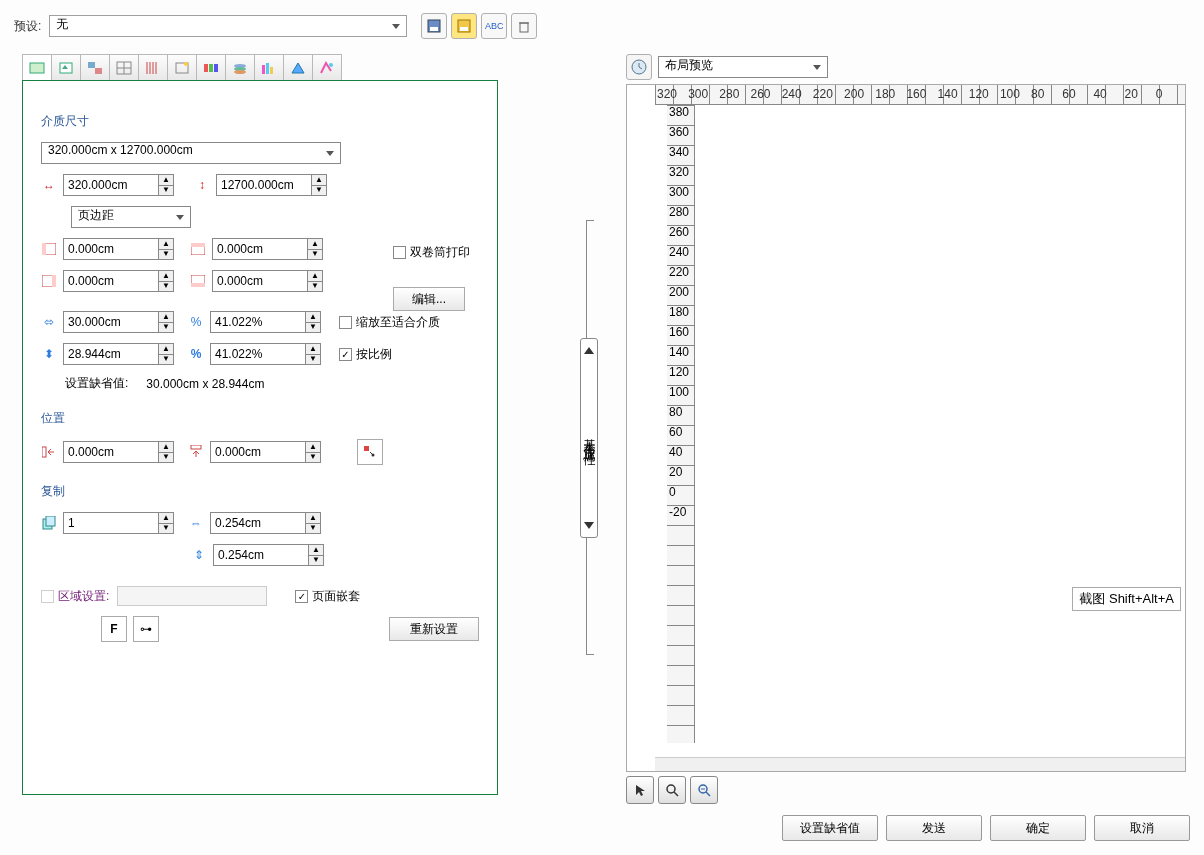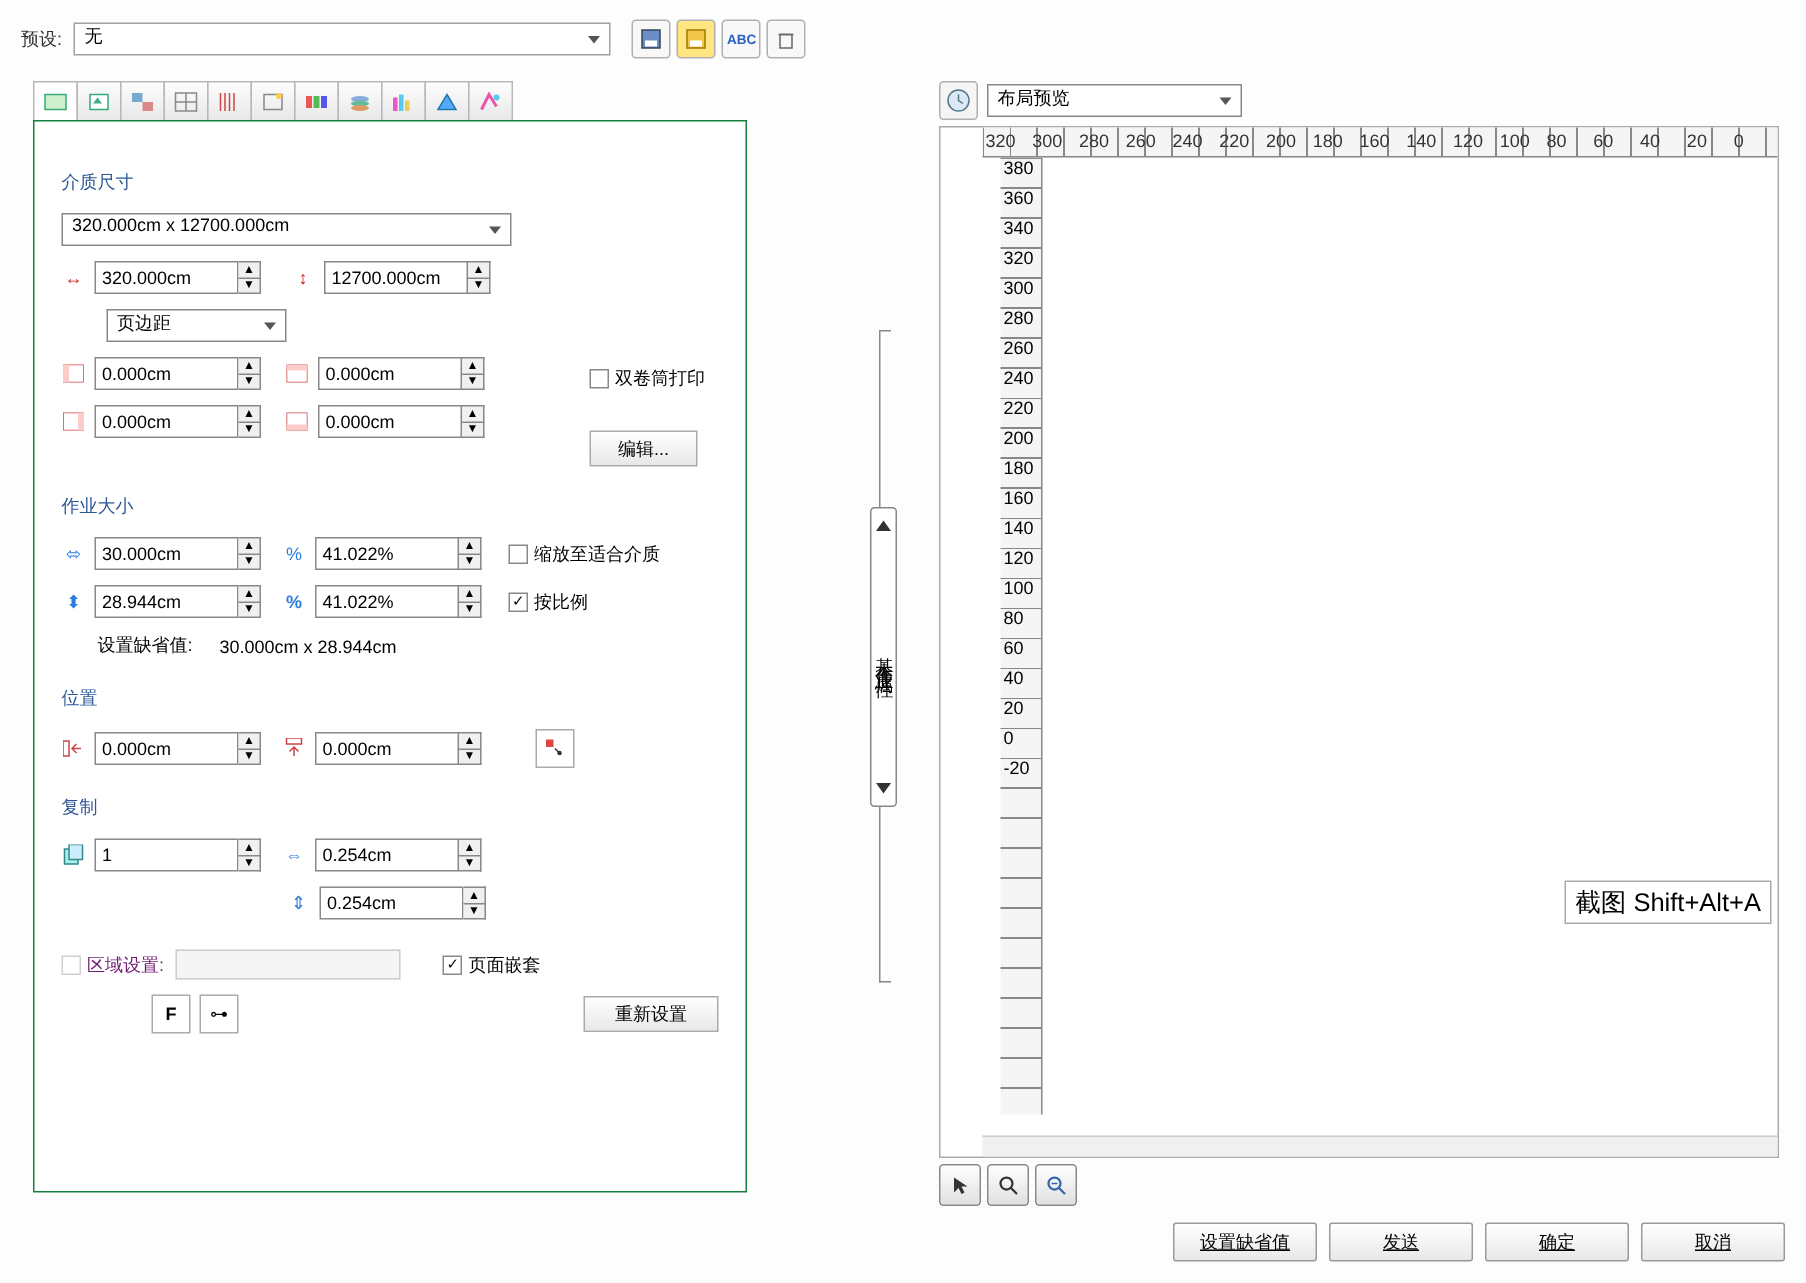--- a/index.html
+++ b/index.html
@@ -42,27 +42,27 @@
 .ruler-h .lbls span{width:36px;text-align:left;padding-left:2px;}
 .ruler-v{position:absolute;top:20px;left:0;bottom:28px;width:28px;border-right:1px solid #888;background:#f5f5f5;background-image:repeating-linear-gradient(to bottom,#888 0,#888 1px,transparent 1px,transparent 20px);margin-left:40px;}
 .ruler-v .lbls{position:absolute;top:0;left:2px;display:flex;flex-direction:column;font-size:9px;}
 .ruler-v .lbls span{height:20px;}
 .canvas{position:absolute;top:20px;left:28px;right:0;bottom:28px;background:#fff;overflow:hidden;}
 .artwork{position:absolute;top:20px;left:30px;right:30px;bottom:30px;opacity:0.82;display:flex;align-items:center;justify-content:center;}
 .bouquet{width:440px;height:440px;position:relative;}
 .flower{position:absolute;border-radius:50%;}
 .leaf{position:absolute;border-radius:50% 5% 50% 5%;background:#7a8b5c;}
 .watermark{position:absolute;bottom:110px;left:60px;right:40px;font-size:52px;font-weight:700;font-style:italic;color:#8a8a8a;opacity:0.75;letter-spacing:-2px;font-family:Arial,sans-serif;}
-.tooltip-box{position:absolute;top:502px;right:4px;background:#fff;border:1px solid #aaa;padding:2px 6px;font-size:17px;}
+.tooltip-box{position:absolute;top:502px;right:4px;background:#fff;border:1px solid #aaa;padding:2px 6px;font-size:13px;}
 .canvas-border{position:absolute;left:30px;right:4px;bottom:30px;height:6px;background:repeating-linear-gradient(90deg,#333 0,#333 4px,#fff 4px,#fff 8px);}
 .scroll-h{position:absolute;bottom:0;left:28px;right:0;height:14px;background:#f0f0f0;border-top:1px solid #ccc;}
 .preview-tools{position:absolute;top:776px;left:626px;display:flex;gap:4px;}
 .pt-btn{width:28px;height:28px;border:1px solid #888;background:linear-gradient(#fff,#e0e0e0);border-radius:3px;display:flex;align-items:center;justify-content:center;font-size:14px;}
 .bottom-btns{position:absolute;bottom:14px;right:14px;display:flex;gap:8px;}
-.main-btn{width:96px;height:26px;border:1px solid #999;background:linear-gradient(#fff,#e8e8e8);display:flex;align-items:center;justify-content:center;border-radius:2px;text-decoration:underline;}
+.main-btn{width:96px;height:26px;border:1px solid #999;background:linear-gradient(#fff,#e8e8e8);display:flex;align-items:center;justify-content:center;border-radius:2px;}
 .red-arr{color:#d02020;font-weight:bold;}
 </style>
 </head>
 <body>
 
 <div class="top-bar">
   <label>预设:</label>
   <div class="preset-select"><span>无</span></div>
   <div class="top-icons">
     <div class="ti-btn">
@@ -71,21 +71,21 @@
           <rect x="4" y="9" width="8" height="4" fill="#fff"></rect>
         </svg>
       </div>
     <div class="ti-btn" style="background:#ffe680">
         <svg width="16" height="16">
           <rect x="2" y="2" width="12" height="12" fill="#f2c84b" stroke="#a47500"></rect>
           <rect x="4" y="9" width="8" height="4" fill="#fff"></rect>
         </svg>
       </div>
     <div class="ti-btn">
-        <span style="font-size:9px;color:#2860c4;font-weight:bold">ABC</span>
+        <span style="font-size:9px;color:#2860c4;font-weight:normal">ABC</span>
       </div>
     <div class="ti-btn">
         <svg width="14" height="14">
           <rect x="3" y="4" width="8" height="9" fill="none" stroke="#666"></rect>
           <line x1="2" y1="4" x2="12" y2="4" stroke="#666"></line>
         </svg>
       </div>
   </div>
 </div>
 
@@ -256,21 +256,20 @@
     </div>
     <div style="margin-left:70px;margin-top:6px">
       <div class="row">
           <span class="cb"></span>
           <span>双卷筒打印</span>
         </div>
       <div class="btn" style="margin-top:16px">编辑...</div>
     </div>
   </div>
 
-  <div class="section-title" style="margin-top:18px">作业大小</div>
   <div class="row">
     <span class="ic" style="color:#2b7de0">⬄</span>
     <div class="spin">
         <input value="30.000cm" style="">
         <div class="arrows">
           <div>▲</div>
           <div>▼</div>
         </div>
       </div>
     <span style="width:14px"></span>

